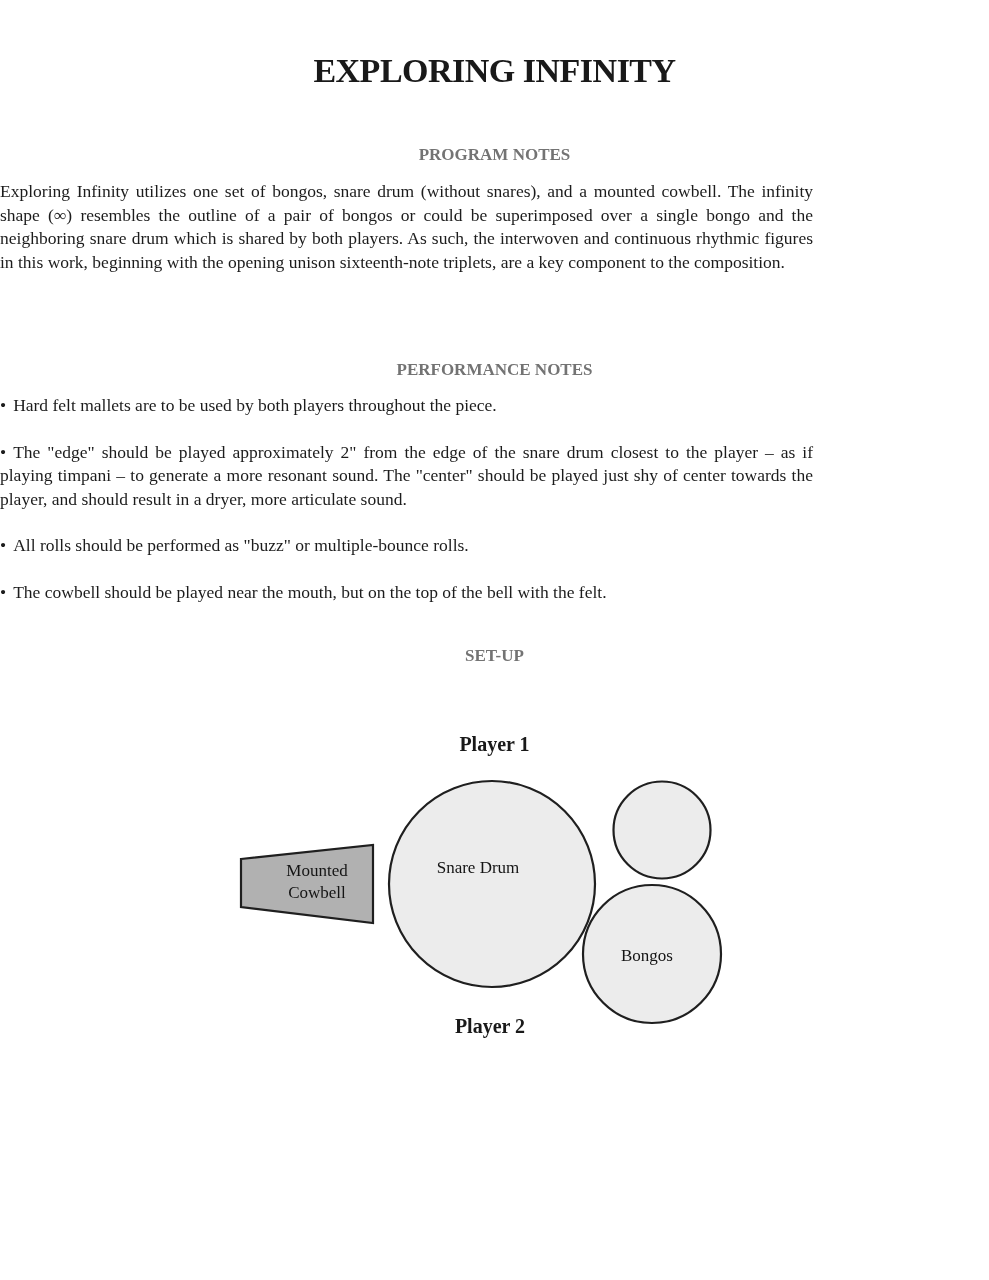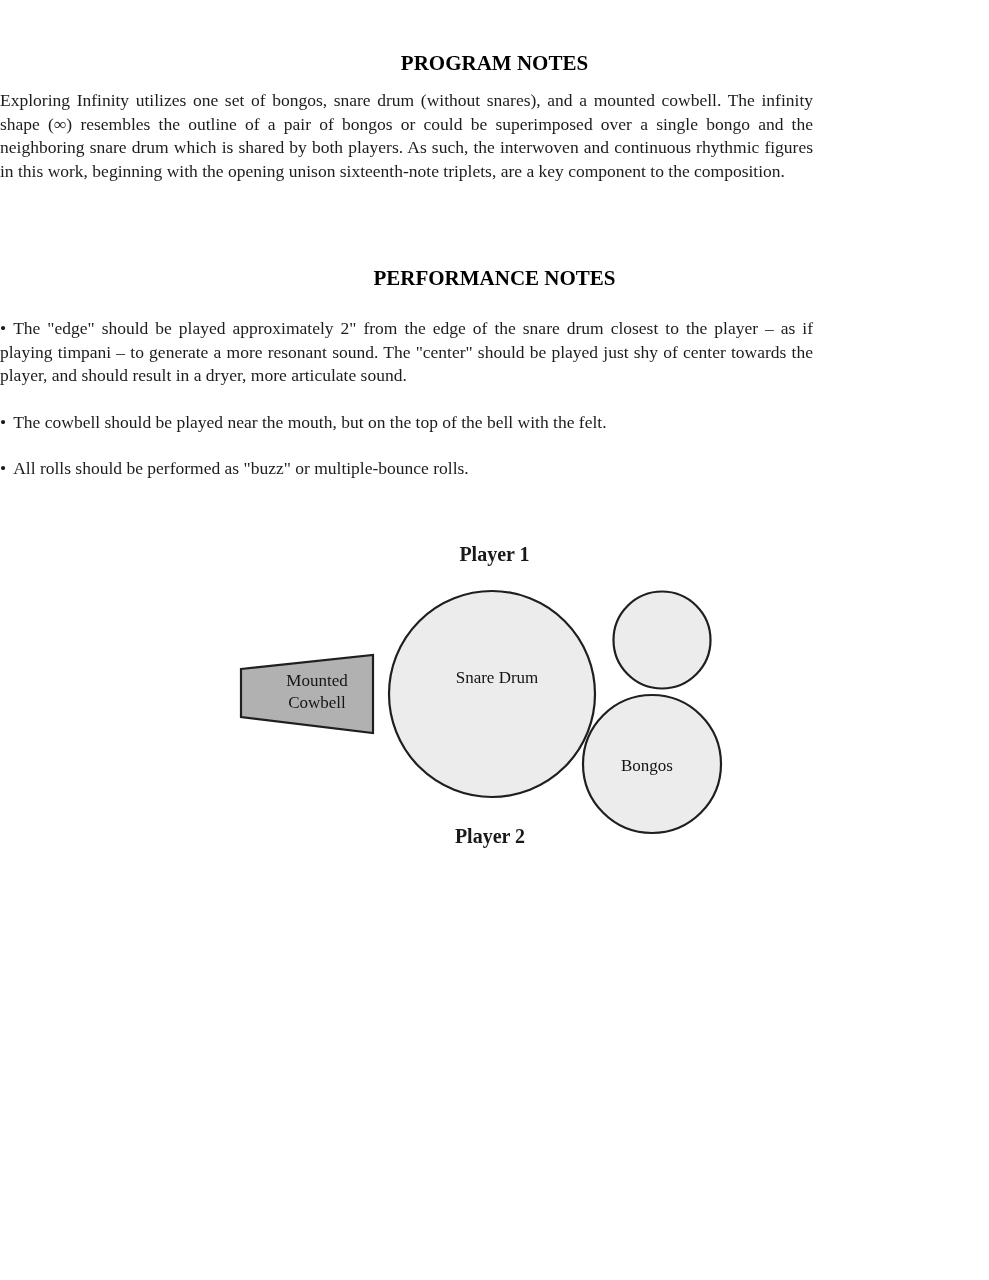--- a/index.html
+++ b/index.html
@@ -17,24 +17,24 @@
     margin-top: 50px;
     text-align: center;
     font-size: 34px;
     font-weight: bold;
     letter-spacing: -0.5px;
     line-height: 41px;
     color: #191919;
   }
   .section-heading {
     text-align: center;
-    font-size: 21px;
+    font-size: 17px;
     font-weight: bold;
     line-height: 31px;
-    color: #000000;
+    color: #737373;
   }
   .heading-program   { margin-top: 48px; }
   .heading-performance { margin-top: 80px; }
   .heading-setup     { margin-top: 36px; }
   .body-text {
     width: 813px;
     font-size: 17.5px;
     line-height: 23.5px;
     text-align: justify;
   }
@@ -59,47 +59,50 @@
   .diagram svg { position: absolute; left: 0; top: 0; }
   .diagram-shape { stroke: #1f1f1f; stroke-width: 2.2; }
   .diagram-label {
     position: absolute;
     text-align: center;
     font-size: 17px;
     line-height: 22px;
     color: #141414;
   }
   .label-cowbell { left: 267px; top: 90px;  width: 100px; }
-  .label-snare   { left: 447px; top: 87px;  width: 100px; }
+  .label-snare   { left: 428px; top: 87px;  width: 100px; }
   .label-bongos  { left: 587px; top: 175px; width: 120px; }
   .player2 {
     position: absolute;
     left: 370px; top: 243px; width: 240px;
   }
 </style>
 </head>
 <body>
 
 <div class="page">
 
+  <h1 class="page-title">EXPLORING INFINITY</h1>
 
   <h2 class="section-heading heading-program">PROGRAM NOTES</h2>
 
   <p class="body-text program-paragraph">Exploring Infinity utilizes one set of bongos, snare drum (without snares), and a mounted cowbell. The infinity shape (∞) resembles the outline of a pair of bongos or could be superimposed over a single bongo and the neighboring snare drum which is shared by both players. As such, the interwoven and continuous rhythmic figures in this work, beginning with the opening unison sixteenth-note triplets, are a key component to the composition.</p>
 
   <h2 class="section-heading heading-performance">PERFORMANCE NOTES</h2>
 
+  <p class="body-text bullet-item first"><span class="bullet-char">•</span><span>Hard felt mallets are to be used by both players throughout the piece.</span></p>
 
   <p class="body-text bullet-item"><span class="bullet-char">•</span><span>The "edge" should be played approximately 2" from the edge of the snare drum closest to the player – as if playing timpani – to generate a more resonant sound. The "center" should be played just shy of center towards the player, and should result in a dryer, more articulate sound.</span></p>
 
 
+  <p class="body-text bullet-item"><span class="bullet-char">•</span><span>All rolls should be performed as "buzz" or multiple-bounce rolls.</span></p>
+
   <p class="body-text bullet-item"><span class="bullet-char">•</span><span>The cowbell should be played near the mouth, but on the top of the bell with the felt.</span></p>
 
-  <p class="body-text bullet-item"><span class="bullet-char">•</span><span>All rolls should be performed as "buzz" or multiple-bounce rolls.</span></p>
-
+  <h2 class="section-heading heading-setup">SET-UP</h2>
 
   <div class="player-label player1">Player 1</div>
 
   <div class="diagram">
     <svg width="989" height="280" viewBox="0 0 989 280">
       <polygon class="diagram-shape" points="241,89 373,75 373,153 241,137" fill="#b1b1b1" stroke="#1f1f1f"></polygon>
       <circle class="diagram-shape" cx="492" cy="114" r="103" fill="#ececec" stroke="#1f1f1f"></circle>
       <circle class="diagram-shape" cx="662" cy="60" r="48.5" fill="#ececec" stroke="#1f1f1f"></circle>
       <circle class="diagram-shape" cx="652" cy="184" r="69" fill="#ececec" stroke="#1f1f1f"></circle>
     </svg>

